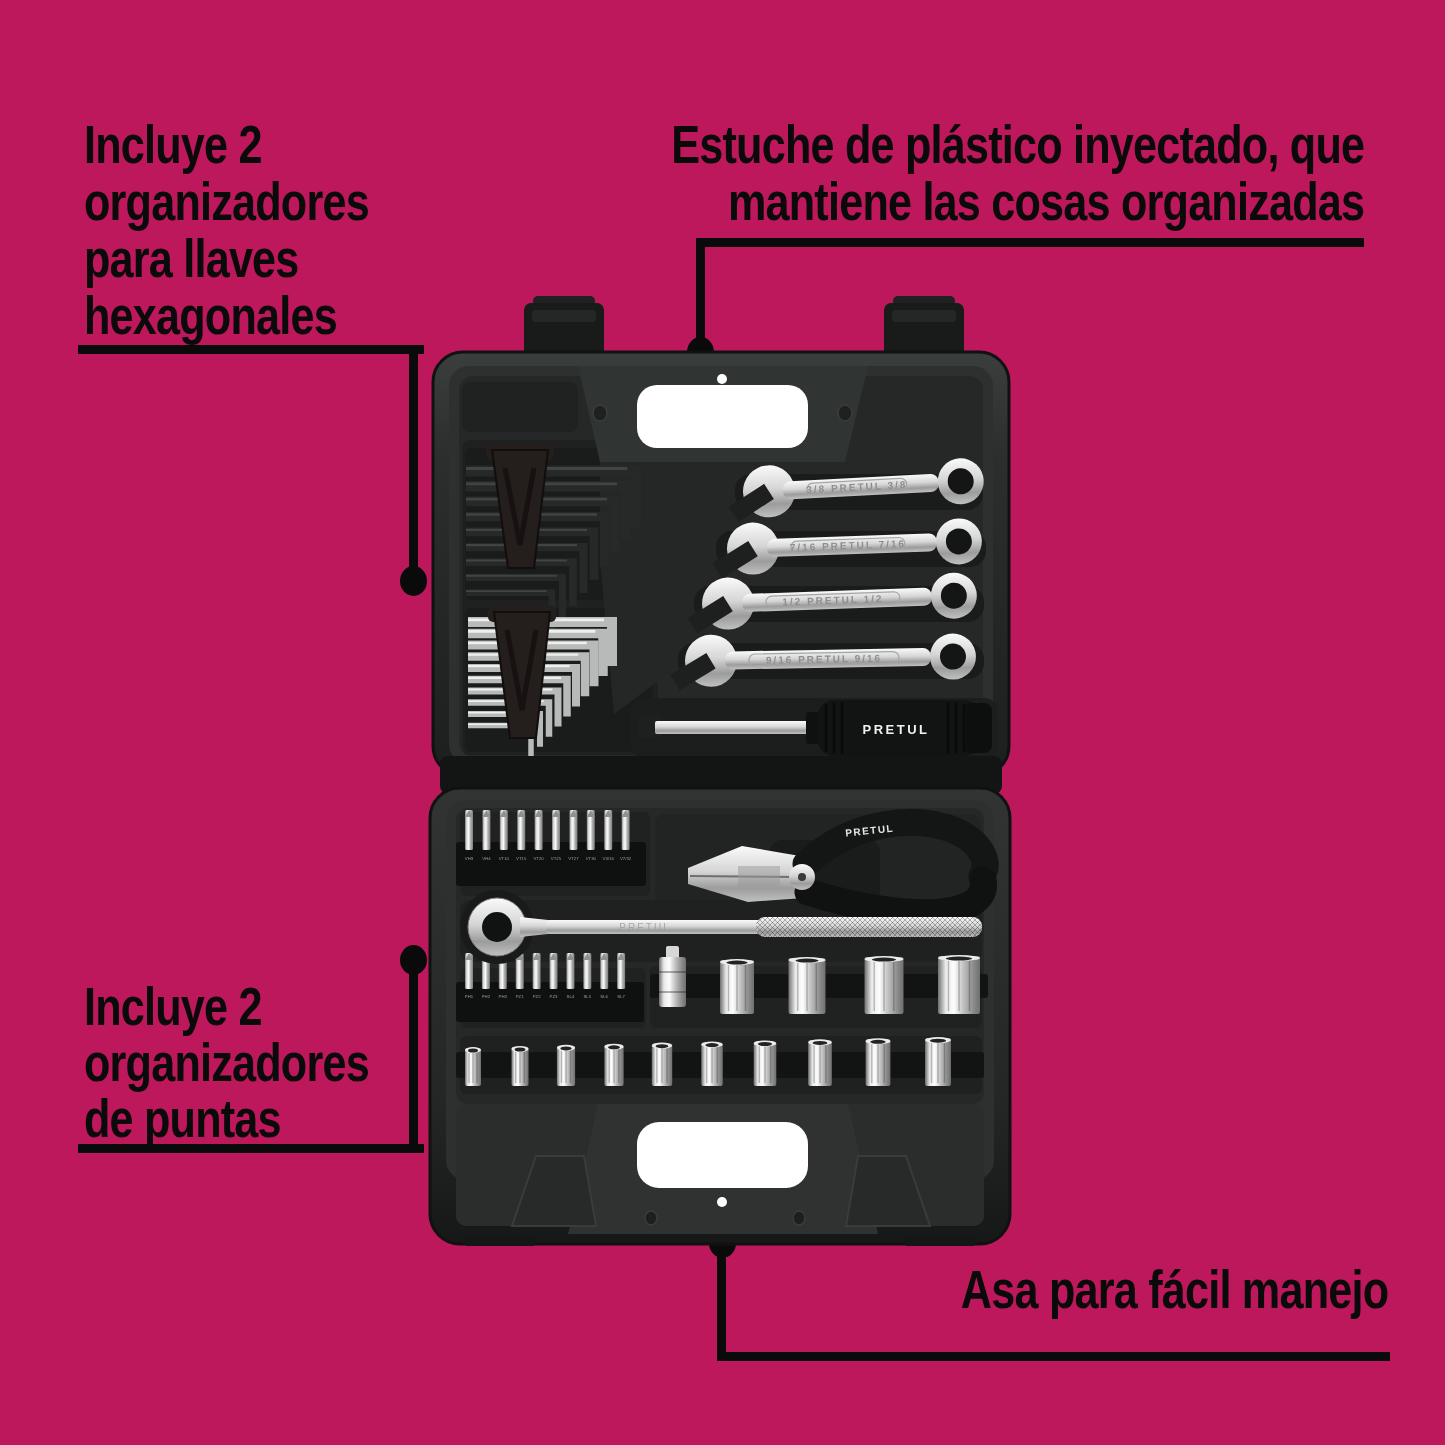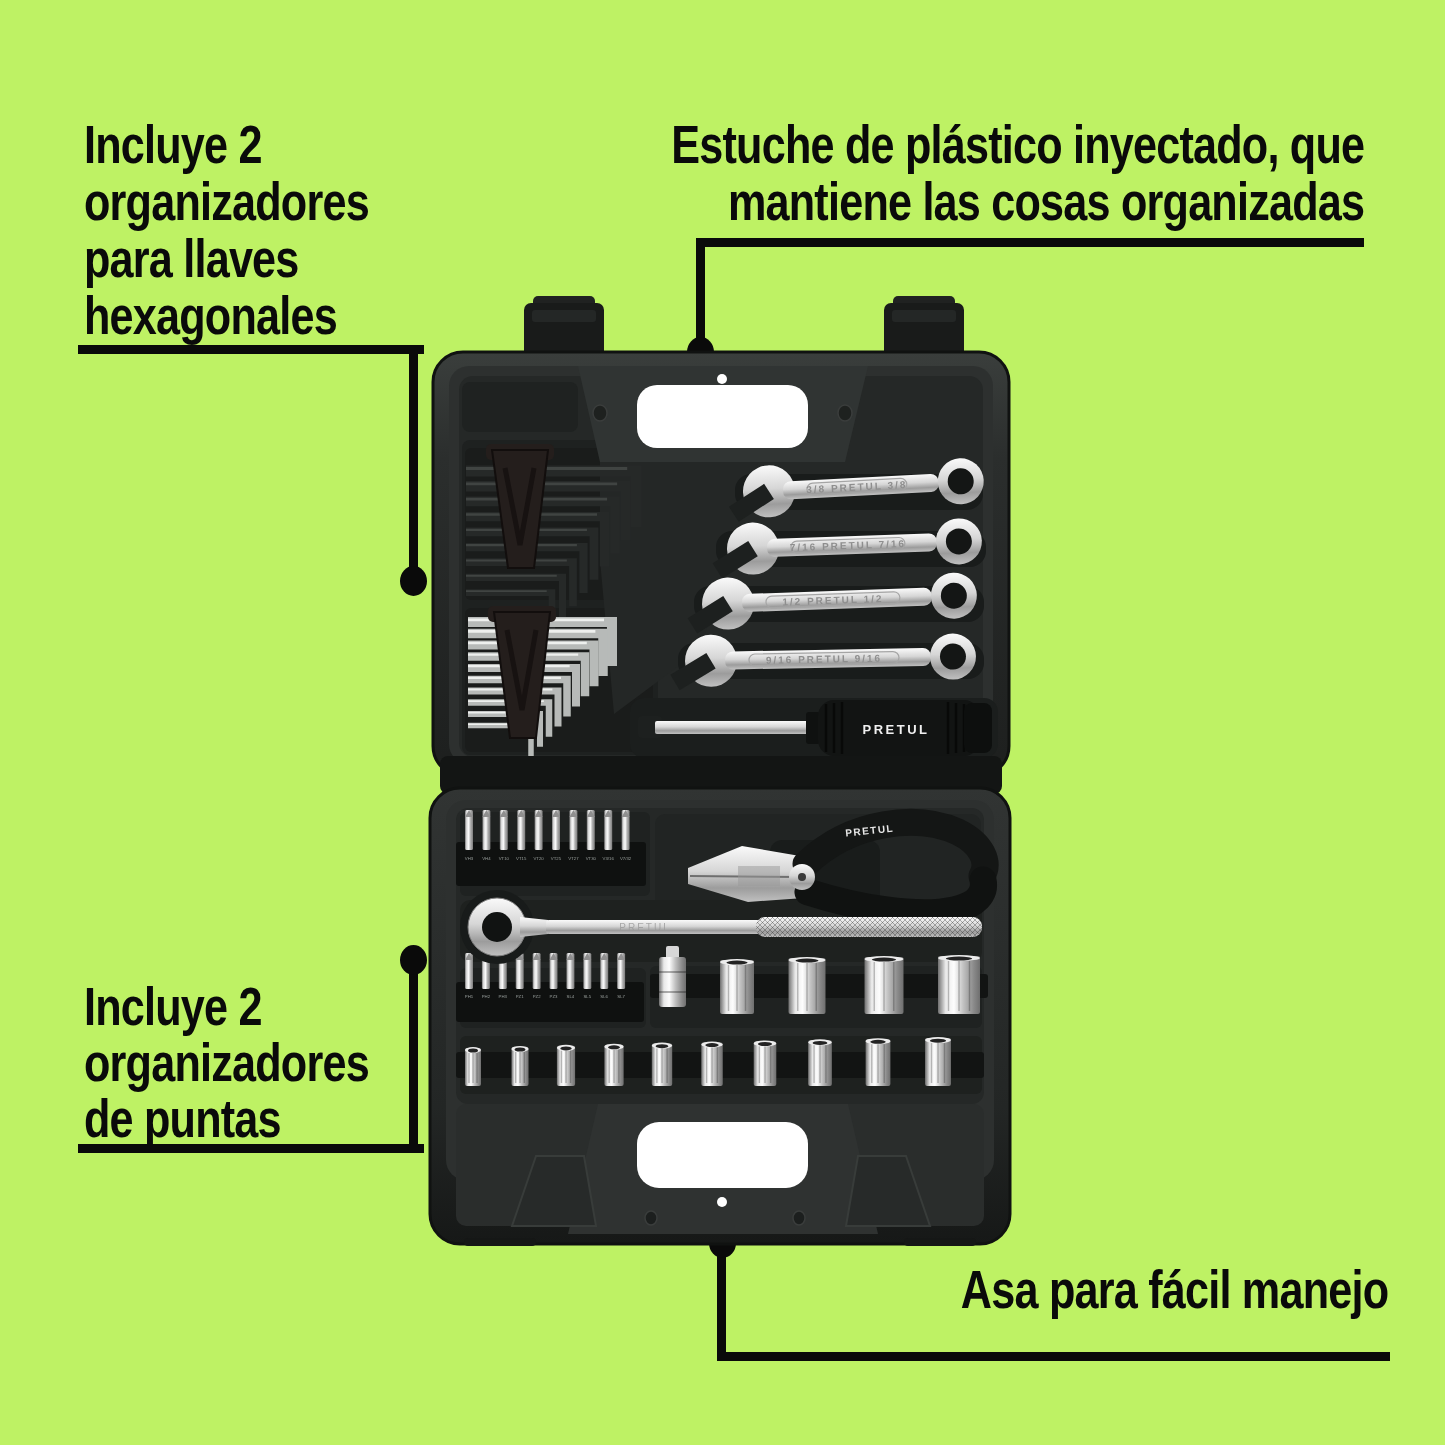--- a/index.html
+++ b/index.html
@@ -1,16 +1,16 @@
 <!DOCTYPE html>
 <html><head>
 <meta charset="utf-8">
 <style>
   html,body{margin:0;padding:0;background:#fff;}
-  #canvas{position:relative;width:1445px;height:1445px;background:#bef264;overflow:hidden;
+  #canvas{position:relative;width:1445px;height:1445px;background:#be185d;overflow:hidden;
           font-family:"Liberation Sans",sans-serif;}
   .callout{position:absolute;font-weight:bold;color:#0a0a0a;white-space:pre-line;letter-spacing:-1px;}
   .callout.cl-left{transform:scaleX(.8);transform-origin:0 0;}
   .callout.cl-right{text-align:right;transform:scaleX(.8);transform-origin:100% 0;}
   #callout-top-left{left:84px;top:116px;font-size:54px;line-height:57px;}
   #callout-top-right{right:81px;top:116px;font-size:54px;line-height:57px;}
   #callout-bottom-left{left:84px;top:978px;font-size:54px;line-height:56px;}
   #callout-bottom-right{right:57px;top:1261px;font-size:54px;line-height:56px;}
   .bar{position:absolute;background:#0a0a0a;}
   .dot{position:absolute;width:27px;height:30px;border-radius:50%;background:#0a0a0a;}

